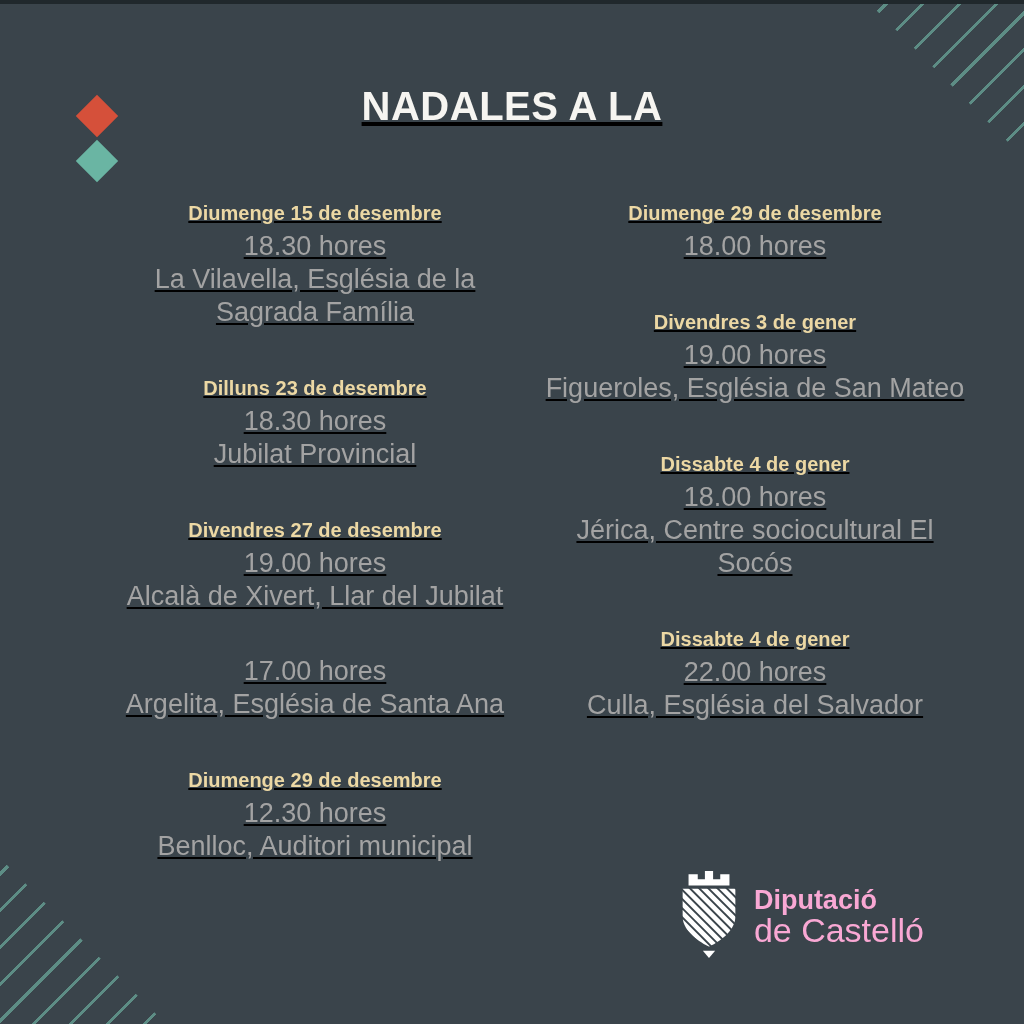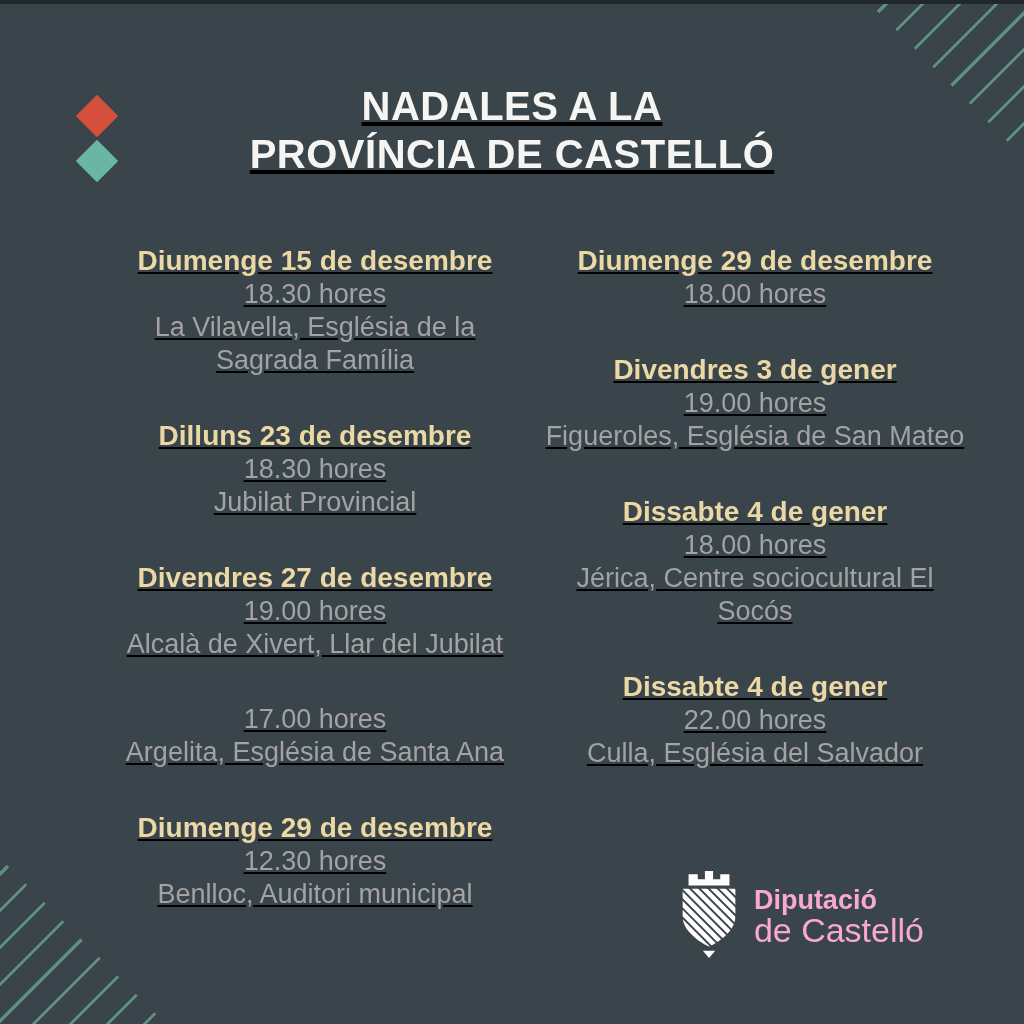--- a/index.html
+++ b/index.html
@@ -57,21 +57,21 @@
   }
   .col{
     width:430px;
     display:flex;
     flex-direction:column;
     gap:42px;
   }
   .event{ text-align:center; }
   .event-date{
     color:#ecd8a4;
-    font-size:28px;
+    font-size:20px;
     font-weight:700;
     line-height:34px;
   }
   .event-time,.event-venue{
     color:#a3a3a3;
     font-size:27px;
     font-weight:400;
     line-height:33px;
   }
   .event-venue{ margin:0 auto; max-width:420px; }
@@ -95,21 +95,20 @@
 <div class="poster">
 
   <div class="corner-stripes top-right"></div>
   <div class="corner-stripes bottom-left"></div>
 
   <div class="diamond red" style="background:#d5503a;"></div>
   <div class="diamond teal" style="background:#6ab5a3;"></div>
 
   <div class="title">
     <div>NADALES A LA</div>
-    <div>PROVÍNCIA DE CASTELLÓ</div>
   </div>
 
   <div class="columns">
 
     <div class="col">
       <div class="event">
         <div class="event-date">Diumenge 15 de desembre</div>
         <div class="event-time">18.30 hores</div>
         <div class="event-venue">La Vilavella, Església de la Sagrada Família</div>
       </div>

